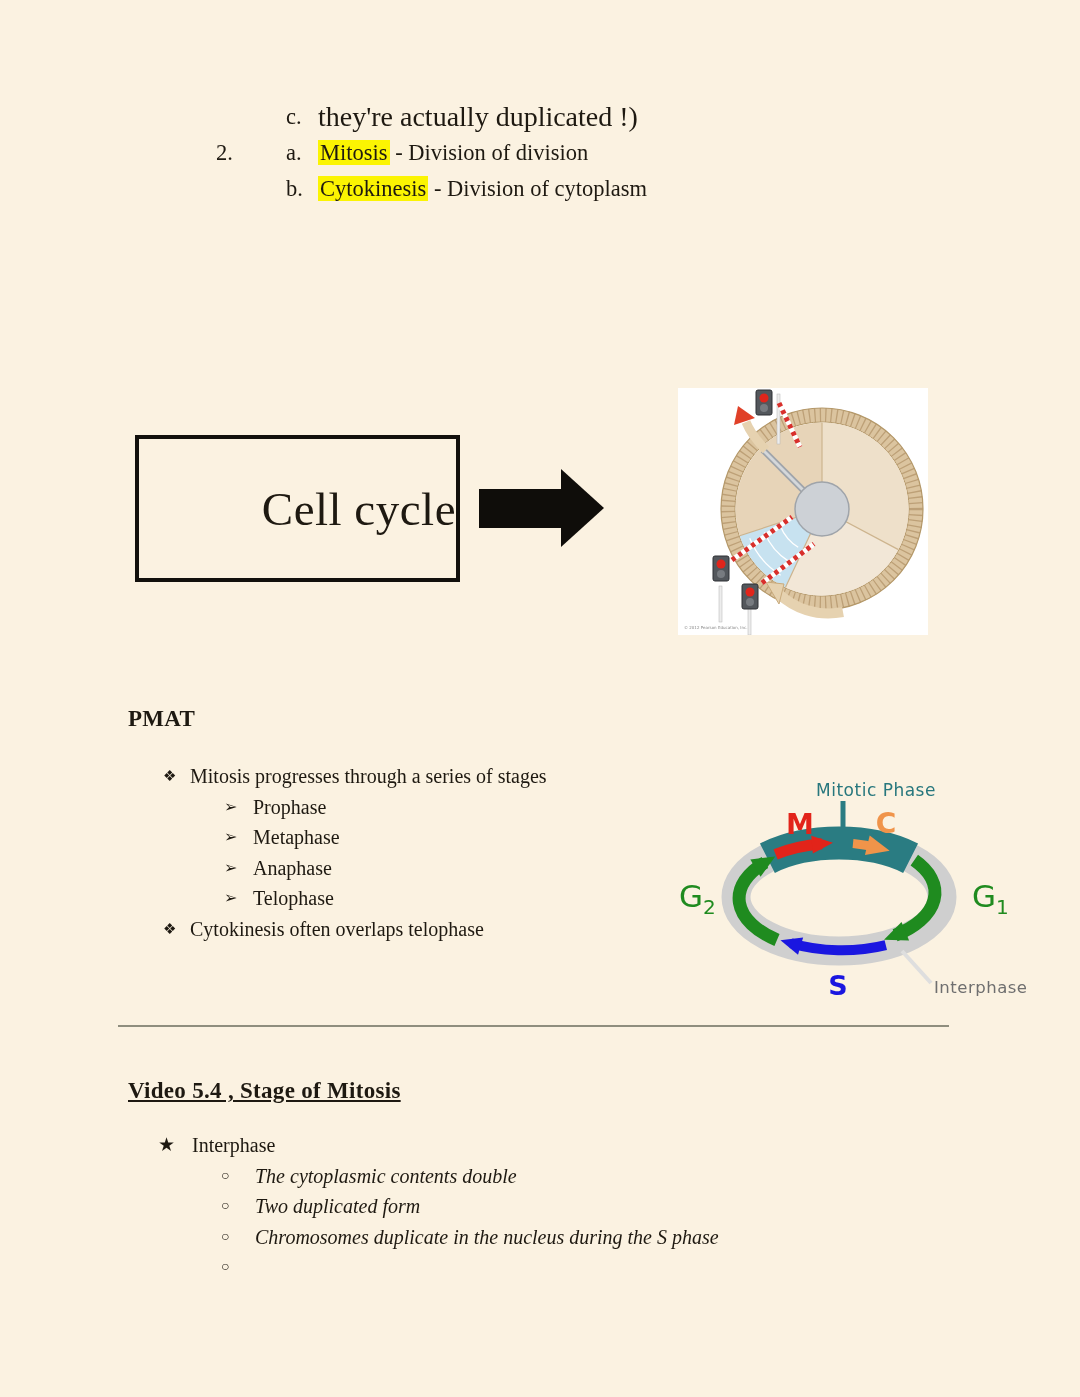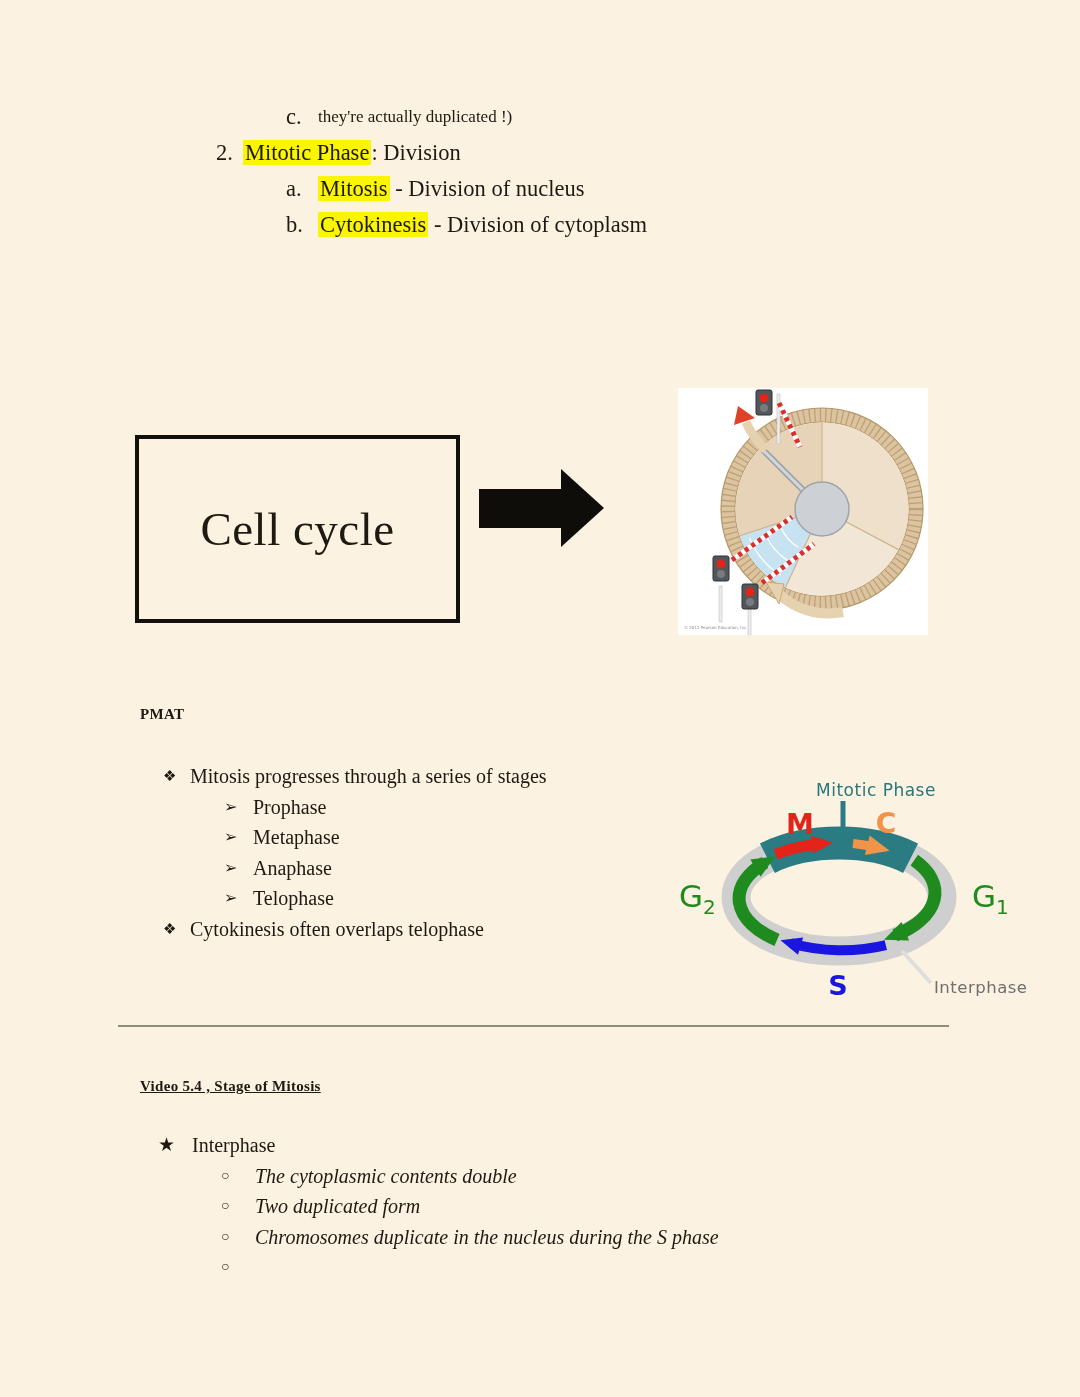--- a/index.html
+++ b/index.html
@@ -8,40 +8,40 @@
     background:#fbf2e1; overflow:hidden;
     font-family:"Liberation Serif","DejaVu Serif",serif;
     color:#1e1911;
   }
   
   .outline{position:absolute; left:0; top:99px; width:1080px;}
   .o-row{position:relative; line-height:36px; font-size:22.5px;}
   .o-row .marker{position:absolute; top:0;}
   .row-c .marker{left:286px}
   .row-c .txt{display:block; margin-left:318px;}
-  .row-cont{display:block; margin-left:318px; line-height:36px; font-size:17px;}
+  .row-cont{display:block; margin-left:318px; line-height:36px; font-size:28px;}
   .row-2 .marker{left:216px}
   .row-2 .txt{display:block; margin-left:243px;}
   .row-ab .marker{left:286px}
   .row-ab .txt{display:block; margin-left:318px;}
   .hl{background:#fbf402; padding:0 2px;}
   
   .cc-box{
-    position:absolute; left:135px; top:435px; width:325px; height:188px;
-    border:4.5px solid #12100c; display:flex; align-items:center; justify-content:center;
+    position:absolute; left:135px; top:435px; width:325px; height:147px;
+    border:4.5px solid #12100c; display:flex; align-items:center; justify-content:flex-end;
     box-sizing:border-box;
   }
   .cc-box span{font-size:47px; letter-spacing:.5px;}
   .arr-shaft{position:absolute; left:479px; top:489px; width:84px; height:39px; background:#0f0d0a;}
   .arr-head{position:absolute; left:561px; top:469px; width:0; height:0;
     border-top:39px solid transparent; border-bottom:39px solid transparent;
     border-left:43px solid #0f0d0a;}
   .fig-clock{position:absolute; left:678px; top:388px;}
   
-  .h2{position:absolute; left:140px; font-size:15px; font-weight:bold; letter-spacing:.3px;}
+  .h2{position:absolute; left:128px; font-size:23px; font-weight:bold; letter-spacing:.3px;}
   .pmat-h{top:706px;}
   .blist{position:absolute; left:0; width:1080px;}
   .pmat-l{top:761px;}
   .b-row{position:relative; height:30.6px; line-height:30.6px; font-size:20px;}
   .b-row .ico{position:absolute; top:0;}
   .lv1 .ico{left:163px; font-size:15px;}
   .lv1 .txt{display:block; margin-left:190px;font-family:Liberation Serif, serif;}
   .lv2 .ico{left:224px; font-size:16px;}
   .lv2 .txt{display:block; margin-left:253px;}
   .star .ico{left:158px; font-size:19px;}
@@ -60,25 +60,24 @@
 
 <div class="page">
 
   <div class="outline">
     <div class="o-row row-c">
       <span class="marker">c.</span>
     </div>
     <div class="row-cont">they're actually duplicated !)</div>
     <div class="o-row row-2">
       <span class="marker">2.</span>
-      <span class="txt"><span class="hl">Mitotic Phase</span><span>: Division</span></span>
     </div>
     <div class="o-row row-ab">
       <span class="marker">a.</span>
-      <span class="txt"><span class="hl">Mitosis</span><span> - Division of nucleus</span></span>
+      <span class="txt"><span class="hl">Mitosis</span><span> - Division of division</span></span>
     </div>
     <div class="o-row row-ab">
       <span class="marker">b.</span>
       <span class="txt"><span class="hl">Cytokinesis</span><span> - Division of cytoplasm</span></span>
     </div>
   </div>
 
   <div class="cc-box">
     <span>Cell cycle</span>
   </div>

